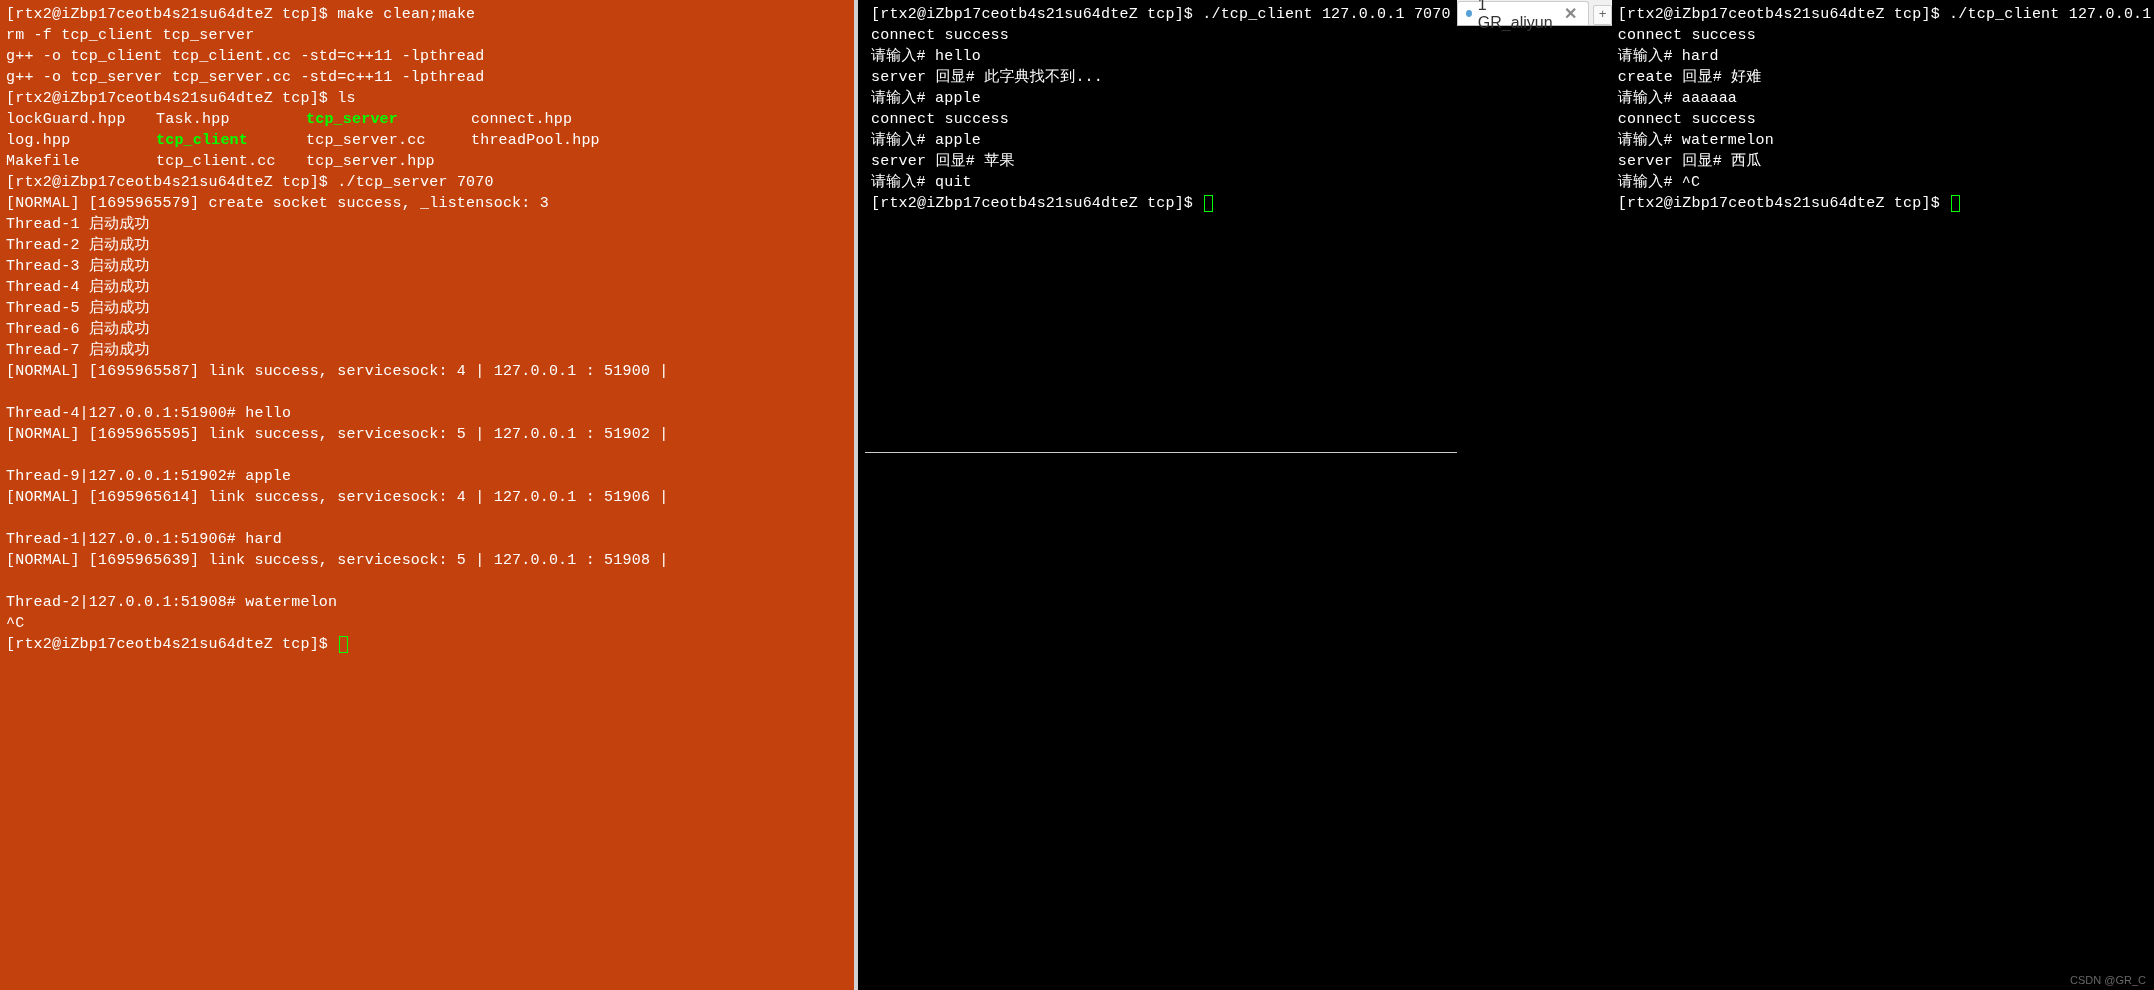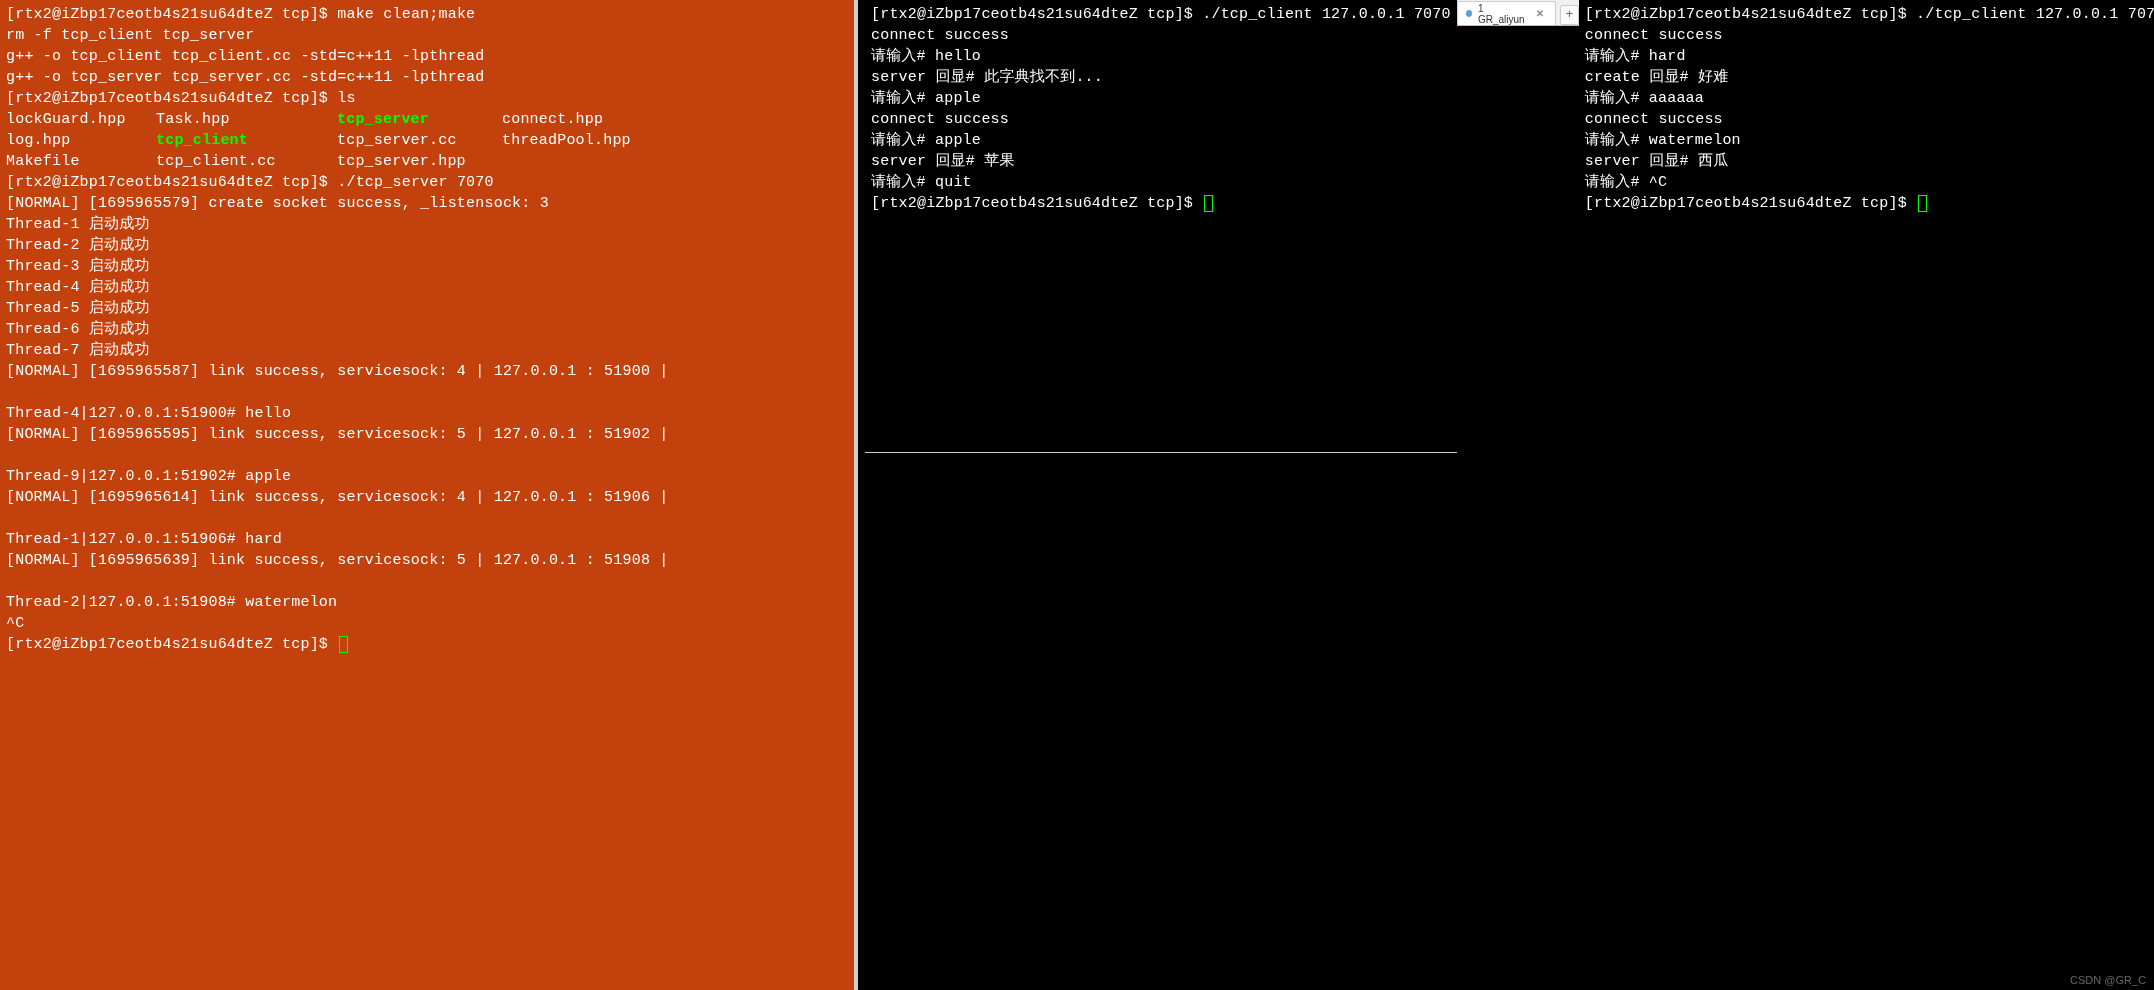--- a/index.html
+++ b/index.html
@@ -45,21 +45,21 @@
       height: 24px;
       padding: 2px 8px 2px 8px;
       background: #fff;
       border: 1px solid #ccc;
       border-bottom: none;
       border-radius: 3px 3px 0 0;
       display: flex;
       align-items: center;
       gap: 6px;
       font-family: "Segoe UI", Arial, sans-serif;
-      font-size: 10px;
+      font-size: 16px;
       color: #333;
     }
     .tab-dot {
       width: 7px;
       height: 7px;
       background: #58a0d8;
       border-radius: 50%;
     }
     .tab-close {
       color: #888;
@@ -106,21 +106,21 @@
       bottom: 4px;
       color: #aaa;
       font-family: Arial, sans-serif;
       font-size: 11px;
       opacity: 0.6;
       text-align: right;
     }
     .ls-row { display: flex; }
     .ls-col1 { width: 150px; }
     .ls-col2 { width: 150px; }
-    .ls-col3 { width: 165px; margin-left: 31px; }
+    .ls-col3 { width: 165px; }
     .ls-col4 { width: 200px; }
   </style>
 </head>
 <body>
 
 <div class="pane-left">
   <div class="line"><span>[rtx2@iZbp17ceotb4s21su64dteZ tcp]$ </span><span>make clean;make</span></div>
   <div class="line">rm -f tcp_client tcp_server</div>
   <div class="line">g++ -o tcp_client tcp_client.cc -std=c++11 -lpthread</div>
   <div class="line">g++ -o tcp_server tcp_server.cc -std=c++11 -lpthread</div>

